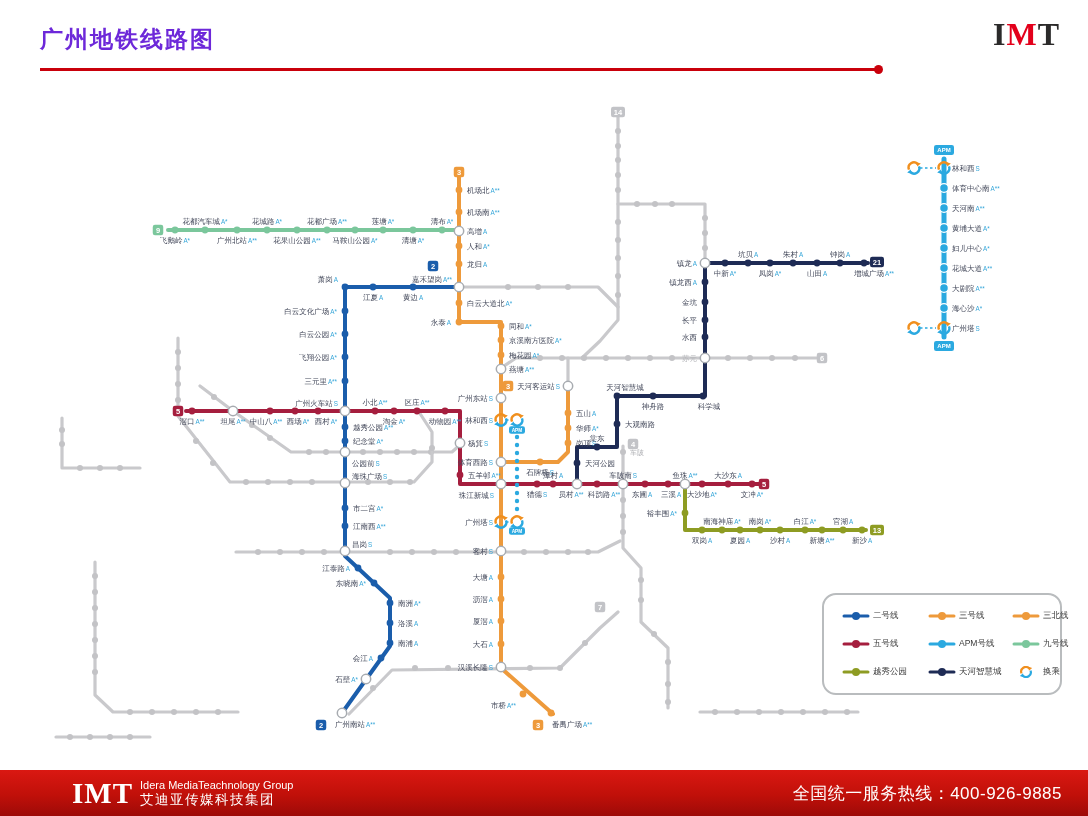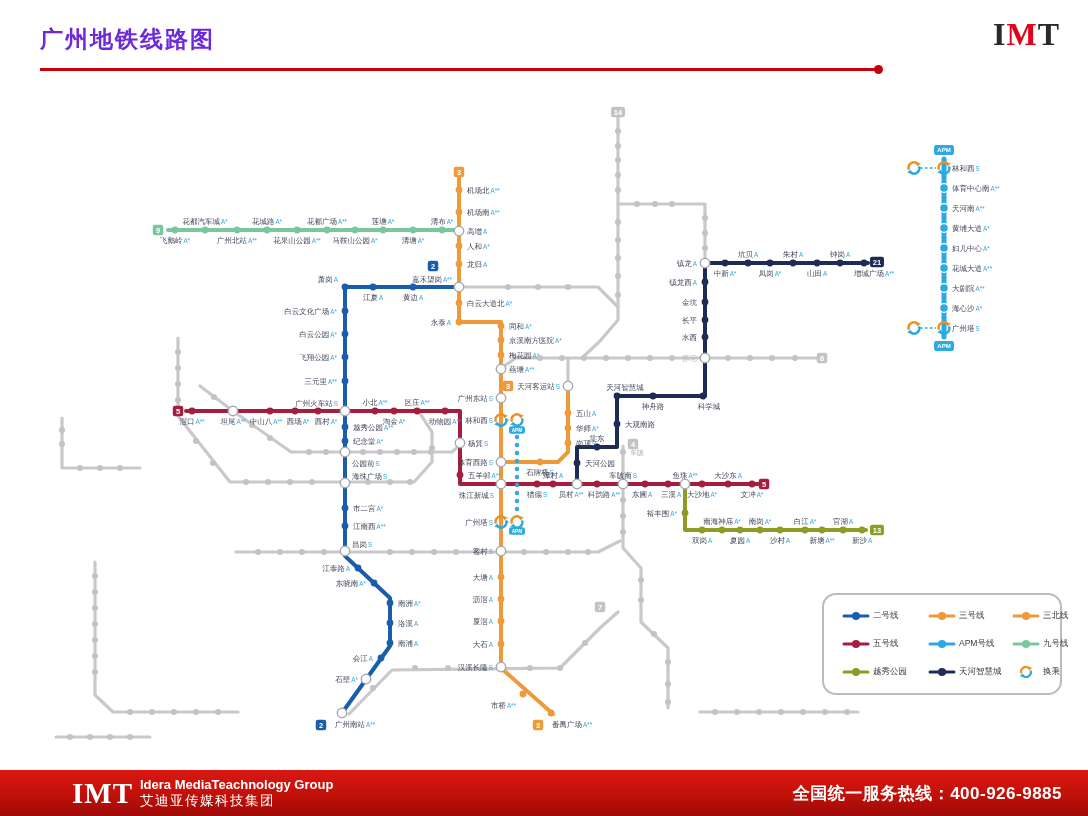--- a/index.html
+++ b/index.html
@@ -23,23 +23,23 @@
           display:grid;grid-template-columns:86px 84px 1fr;padding:7px 6px 7px 18px;align-items:center}
   .lg-item{display:flex;align-items:center;gap:3px;height:22px}
   .lg-label{font-size:8.5px;color:#3a3a3a;white-space:nowrap}
 
   .footer{position:absolute;left:0;bottom:0;width:100%;height:46px;z-index:2;color:#fff;
           background:linear-gradient(180deg,#da1812 0%,#c01009 55%,#9d0a08 100%);
           display:flex;align-items:center}
   .f-left{display:flex;align-items:center;margin-left:72px}
   .f-imt{font-family:"Liberation Serif","DejaVu Serif",serif;font-weight:700;font-size:29px;letter-spacing:1px}
   .f-subs{display:flex;flex-direction:column;margin-left:7px;line-height:1.15}
-  .f-en{font-size:13px;font-weight:bold}
+  .f-en{font-size:11px;font-weight:normal}
   .f-cn{font-size:13.5px;font-weight:normal;letter-spacing:1.5px}
-  .f-right{margin-left:auto;margin-right:26px;font-size:17px;font-weight:bold;letter-spacing:0.5px}
+  .f-right{margin-left:auto;margin-right:26px;font-size:17px;font-weight:normal;letter-spacing:0.5px}
 </style>
 </head>
 <body>
 
 <div class="page">
 
   <svg id="map" viewBox="0 0 1088 816">
       <g>
         <polyline points="200,386 233,411 291,452 452,452 461,444" fill="none" stroke="#c9c9cc" stroke-width="3.2" stroke-linejoin="round" stroke-linecap="round"></polyline>
         <circle cx="214" cy="397" r="3" fill="#c3c3c6"></circle>

